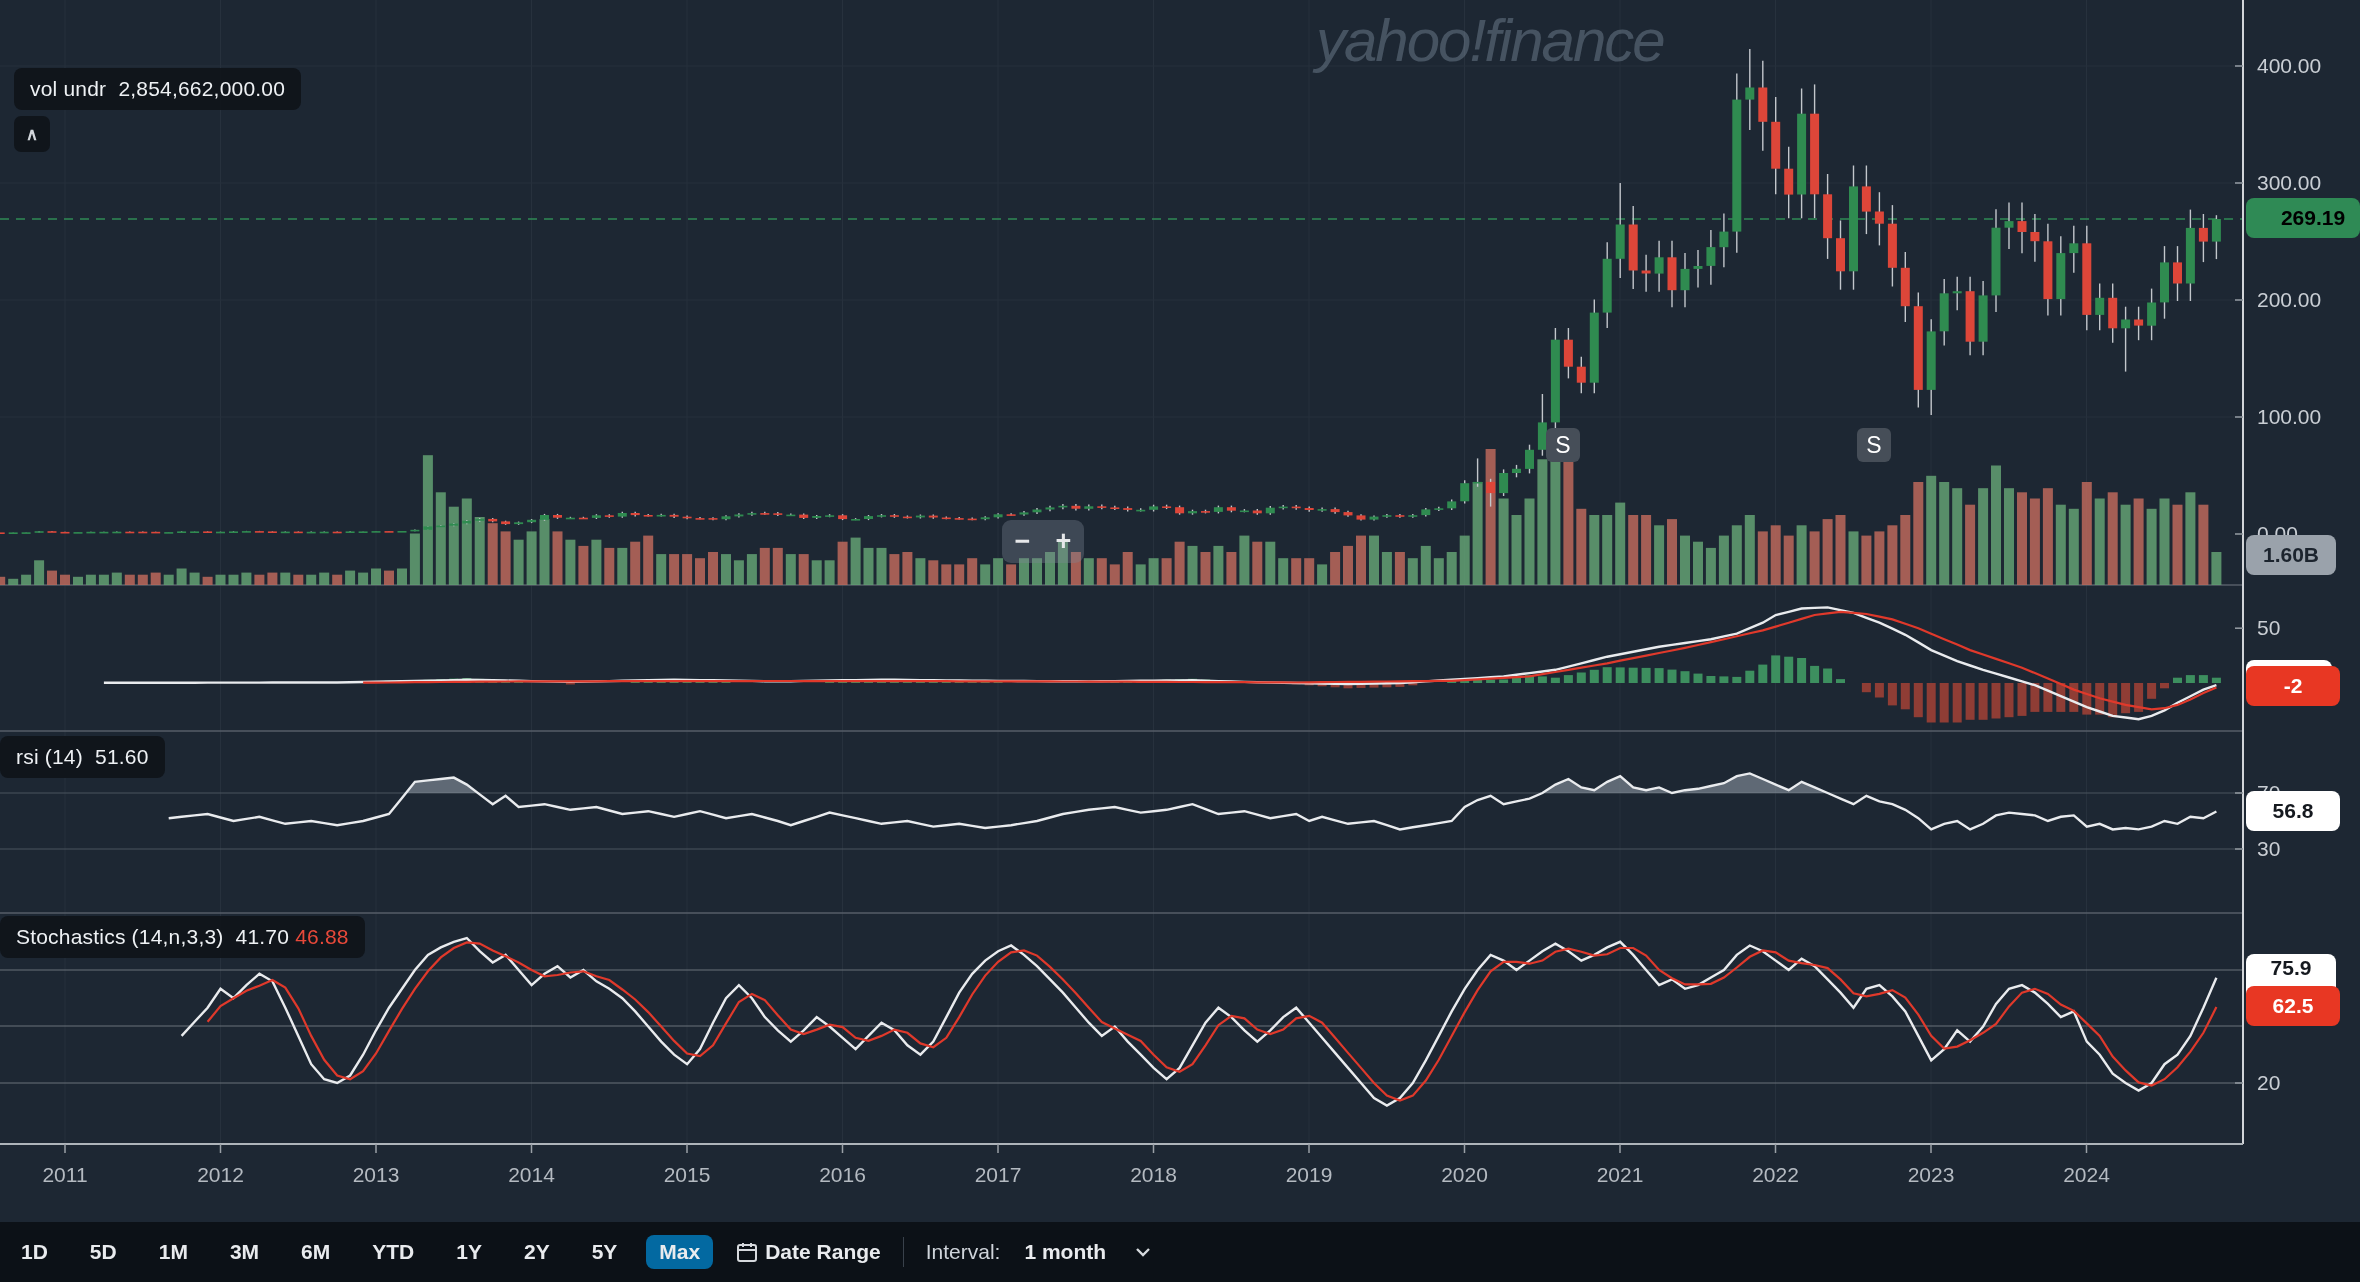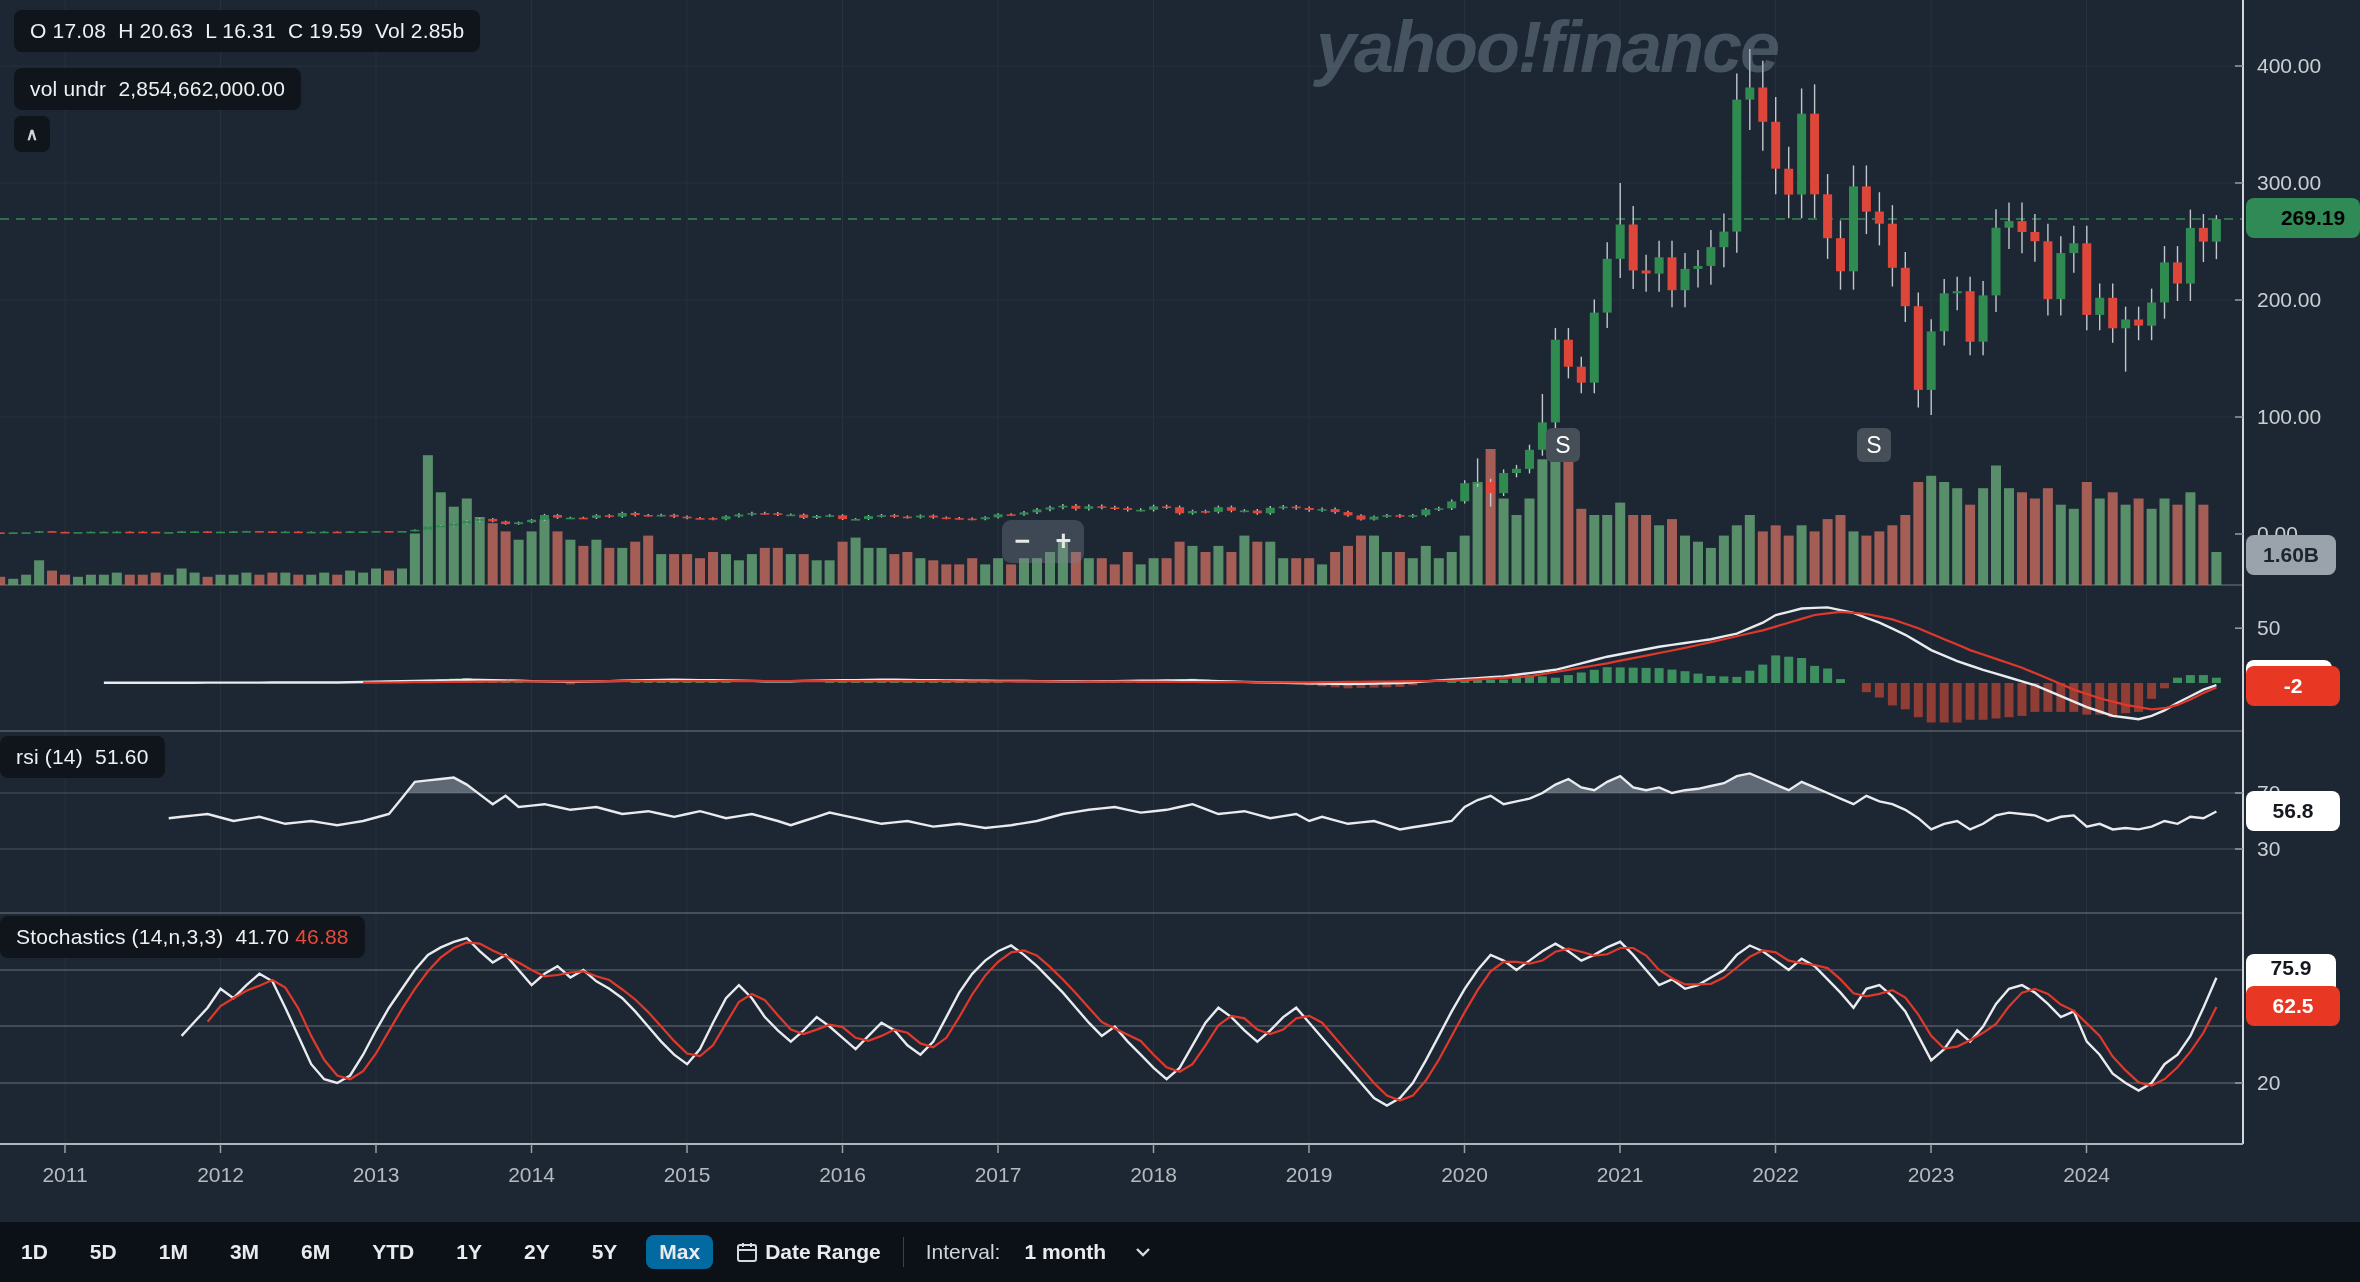--- a/index.html
+++ b/index.html
@@ -2,21 +2,21 @@
 <html><head>
 <meta charset="utf-8">
 <style>
   html,body{margin:0;padding:0;background:#10151c;}
   #app{position:relative;width:2360px;height:1282px;background:#1d2733;overflow:hidden;
        font-family:"Liberation Sans",sans-serif;-webkit-font-smoothing:antialiased;}
   #chart-svg{position:absolute;left:0;top:0;}
   .floating-badge{position:absolute;background:rgba(15,19,25,.92);border-radius:8px;
        color:#eef1f4;font-size:21px;padding:9px 16px;white-space:pre;letter-spacing:.2px;}
   .red-text{color:#e8493a;}
-  .watermark{position:absolute;left:1316px;top:6px;font-size:72px;font-weight:700;font-style:italic;
+  .watermark{position:absolute;left:1316px;top:6px;font-size:60px;font-weight:400;font-style:italic;
        letter-spacing:-2px;color:rgba(150,166,182,.35);user-select:none;}
   .collapse-btn{position:absolute;left:14px;top:116px;width:36px;height:36px;background:rgba(15,19,25,.92);
        border-radius:7px;color:#d2d6db;display:flex;align-items:center;justify-content:center;
        font-size:17px;font-weight:700;}
   .axis-badge{position:absolute;left:2246px;width:94px;height:40px;border-radius:8px;
        display:flex;align-items:center;justify-content:center;font-size:21px;font-weight:700;}
   .s-marker{position:absolute;width:34px;height:34px;background:#464e58;border-radius:6px;color:#fff;
        display:flex;align-items:center;justify-content:center;font-size:23px;}
   .zoom-ctl{position:absolute;left:1002px;top:520px;width:82px;height:43px;border-radius:9px;
        background:rgba(125,135,148,.35);display:flex;align-items:center;justify-content:space-around;
@@ -750,21 +750,20 @@
       <line x1="1775.5" y1="1144" x2="1775.5" y2="1153" stroke="#9aa0a7" stroke-width="1.5"></line>
       <text x="1775.5" y="1182" font-size="21" fill="#b4bac1" font-weight="500" text-anchor="middle">2022</text>
       <line x1="1931" y1="1144" x2="1931" y2="1153" stroke="#9aa0a7" stroke-width="1.5"></line>
       <text x="1931" y="1182" font-size="21" fill="#b4bac1" font-weight="500" text-anchor="middle">2023</text>
       <line x1="2086.5" y1="1144" x2="2086.5" y2="1153" stroke="#9aa0a7" stroke-width="1.5"></line>
       <text x="2086.5" y="1182" font-size="21" fill="#b4bac1" font-weight="500" text-anchor="middle">2024</text>
     </svg>
 
   <div class="watermark">yahoo!finance</div>
 
-  <div class="floating-badge" style="left:14px;top:10px;">O 17.08  H 20.63  L 16.31  C 19.59  Vol 2.85b</div>
   <div class="floating-badge" style="left:14px;top:68px;">vol undr  2,854,662,000.00</div>
   <div class="collapse-btn">
       <span>∧</span>
     </div>
 
   <div class="floating-badge" style="left:0;top:736px;"><span>rsi (14)</span>&nbsp;&nbsp;<span>51.60</span></div>
   <div class="floating-badge" style="left:0;top:916px;"><span>Stochastics (14,n,3,3)</span>&nbsp;&nbsp;<span>41.70</span> <span class="red-text">46.88</span></div>
 
   <div class="zoom-ctl">
     <span>−</span>

